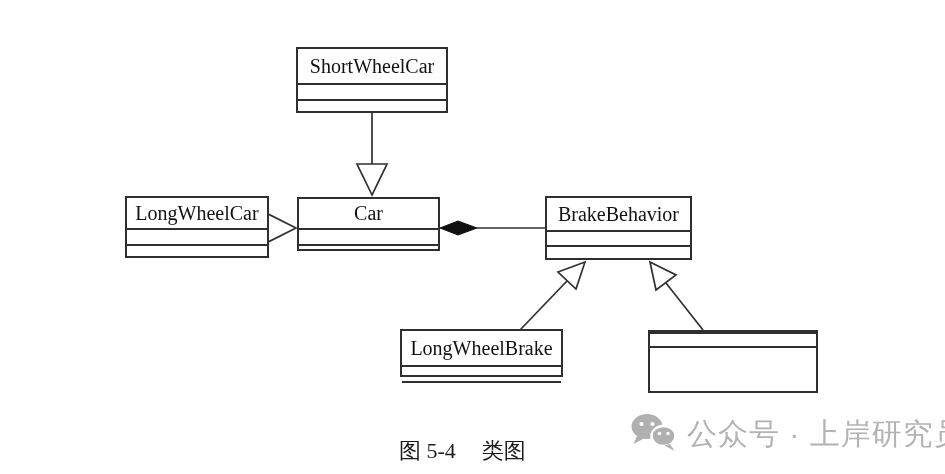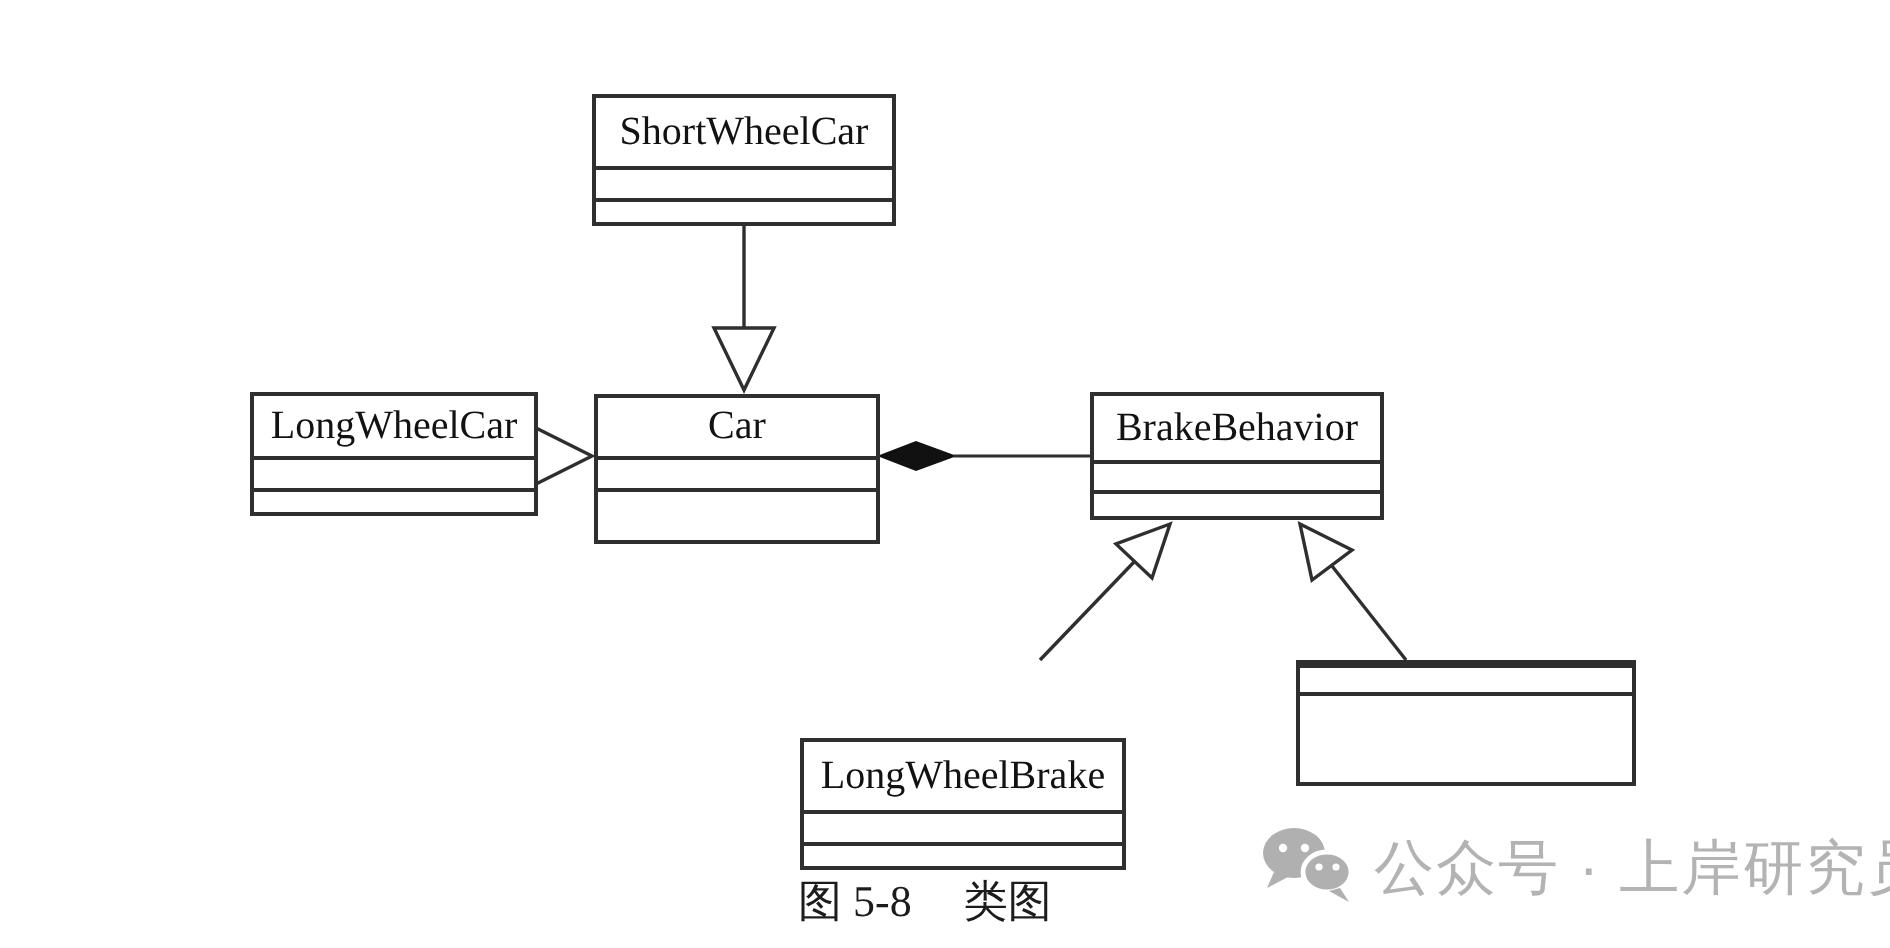--- a/index.html
+++ b/index.html
@@ -9,25 +9,25 @@
   .uml-class{position:absolute;box-sizing:border-box;border:2px solid #2f2f2f;background:#ffffff;
              display:flex;flex-direction:column;}
   .uml-name{display:flex;align-items:center;justify-content:center;
             font-size:20px;color:#121212;white-space:nowrap;flex:none;}
   .uml-sec{border-top:2px solid #2f2f2f;flex:none;}
   
   .c-swc{left:296px;top:47px;width:152px;height:66px;}
   .c-swc .uml-name{height:34px;} .c-swc .s1{height:14px;} .c-swc .s2{flex:1;}
   .c-lwc{left:93px;top:196px;width:144px;height:62px;margin-left:32px;}
   .c-lwc .uml-name{height:30px;} .c-lwc .s1{height:14px;} .c-lwc .s2{flex:1;}
-  .c-car{left:297px;top:197px;width:143px;height:75px;}
+  .c-car{left:297px;top:197px;width:143px;height:54px;}
   .c-car .uml-name{height:29px;} .c-car .s1{height:14px;} .c-car .s2{flex:1;}
   .c-bb{left:545px;top:196px;width:147px;height:64px;}
   .c-bb .uml-name{height:32px;text-align:center;} .c-bb .s1{height:13px;} .c-bb .s2{flex:1;}
-  .c-lwb{left:400px;top:329px;width:163px;height:66px;margin-top:40px;}
+  .c-lwb{left:400px;top:329px;width:163px;height:48px;}
   .c-lwb .uml-name{height:34px;} .c-lwb .s1{height:14px;} .c-lwb .s2{flex:1;}
   .c-shb{left:648px;top:330px;width:170px;height:63px;}
   .c-shb .uml-name{height:33px;} .c-shb .s1{height:12px;} .c-shb .s2{flex:1;}
   
   .connectors{position:absolute;left:0;top:0;width:945px;height:474px;pointer-events:none;}
   
   .caption{position:absolute;left:399px;top:436px;font-size:22px;color:#1c1c1c;
            font-family:"Liberation Serif", serif;white-space:nowrap;}
   .caption .gap{display:inline-block;width:26px;}
   
@@ -87,21 +87,21 @@
     <div class="uml-sec s1"></div>
     <div class="uml-sec s2"></div>
   </div>
 
   <div class="uml-class c-shb">
     <div class="uml-sec s1"></div>
     <div class="uml-sec s2"></div>
   </div>
 
   <div class="caption">
-    <span>图 5-8</span><span class="gap"></span><span>类图</span>
+    <span>图 5-4</span><span class="gap"></span><span>类图</span>
   </div>
 
   <div class="watermark">
     <svg width="47" height="42" viewBox="0 0 47 42" xmlns="http://www.w3.org/2000/svg">
       <ellipse cx="17" cy="13.5" rx="15.5" ry="12.5" fill="#b0b0b0"></ellipse>
       <polygon points="7,23 3.5,31 14,25.5" fill="#b0b0b0"></polygon>
       <circle cx="11.5" cy="11" r="2.1" fill="#ffffff"></circle>
       <circle cx="22.5" cy="11" r="2.1" fill="#ffffff"></circle>
       <ellipse cx="33.5" cy="23" rx="12" ry="10" fill="#b0b0b0" stroke="#ffffff" stroke-width="2.4"></ellipse>
       <polygon points="40,31 44.5,38 34.5,32.5" fill="#b0b0b0"></polygon>

